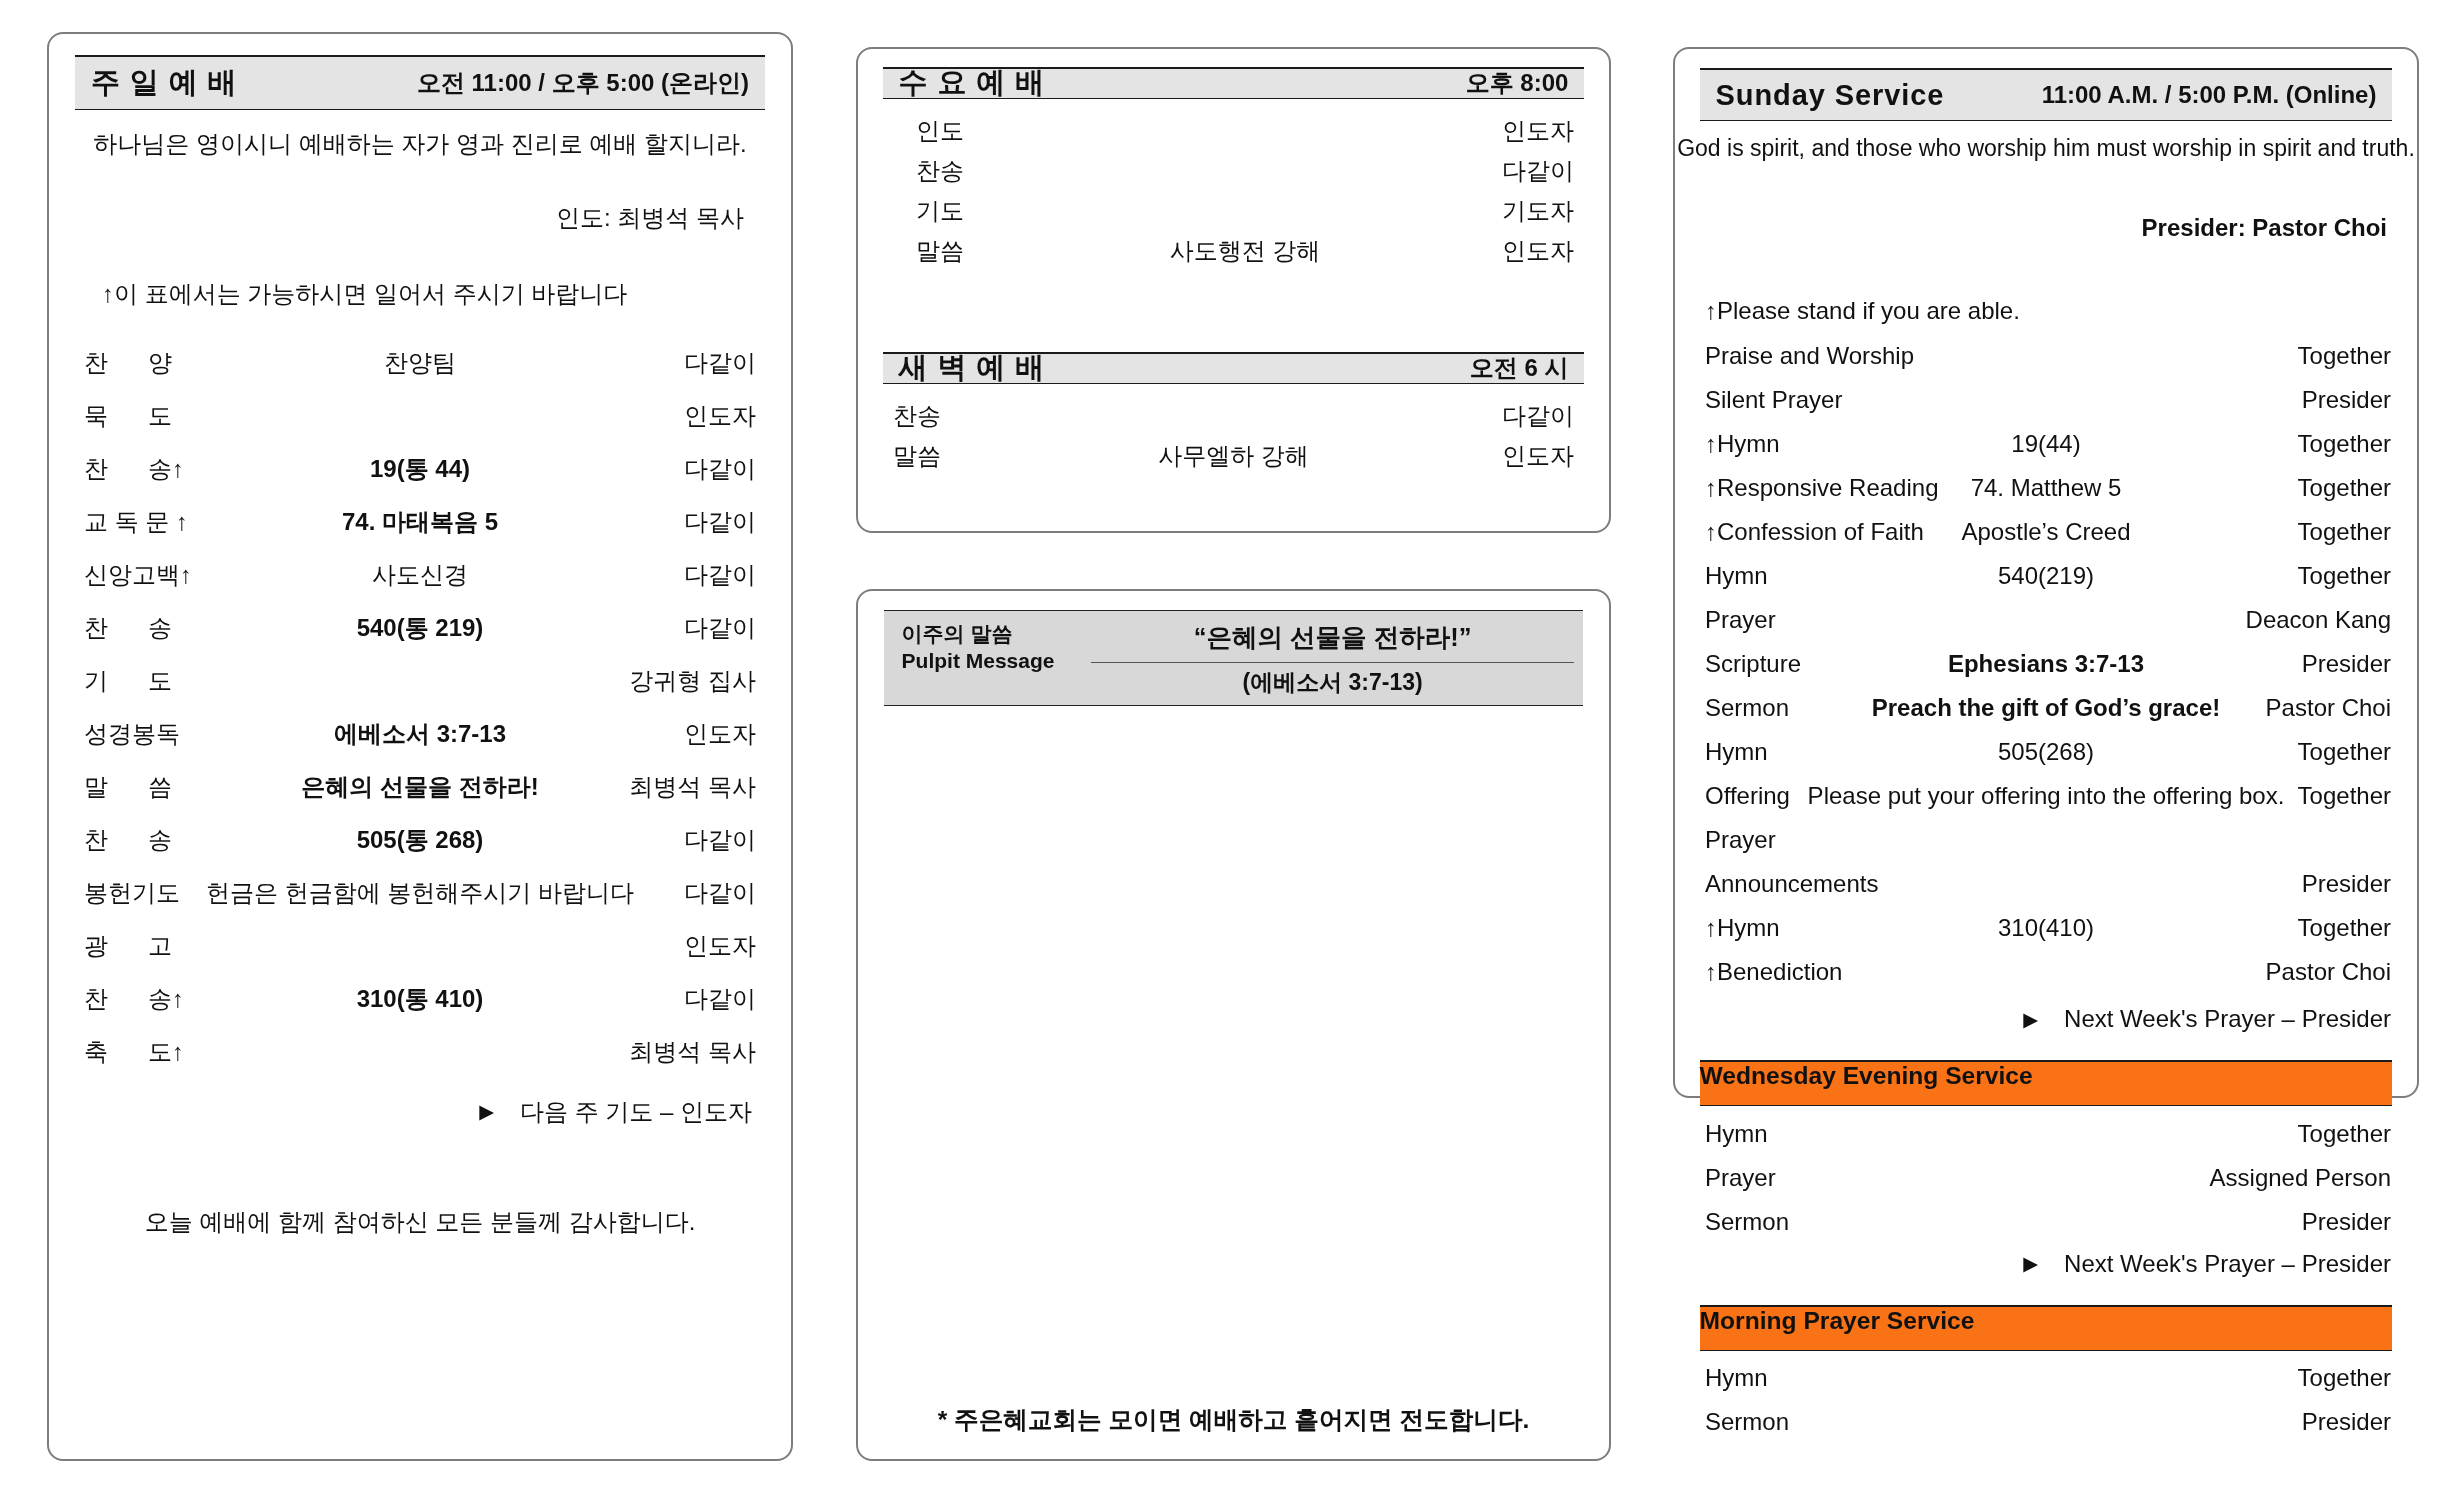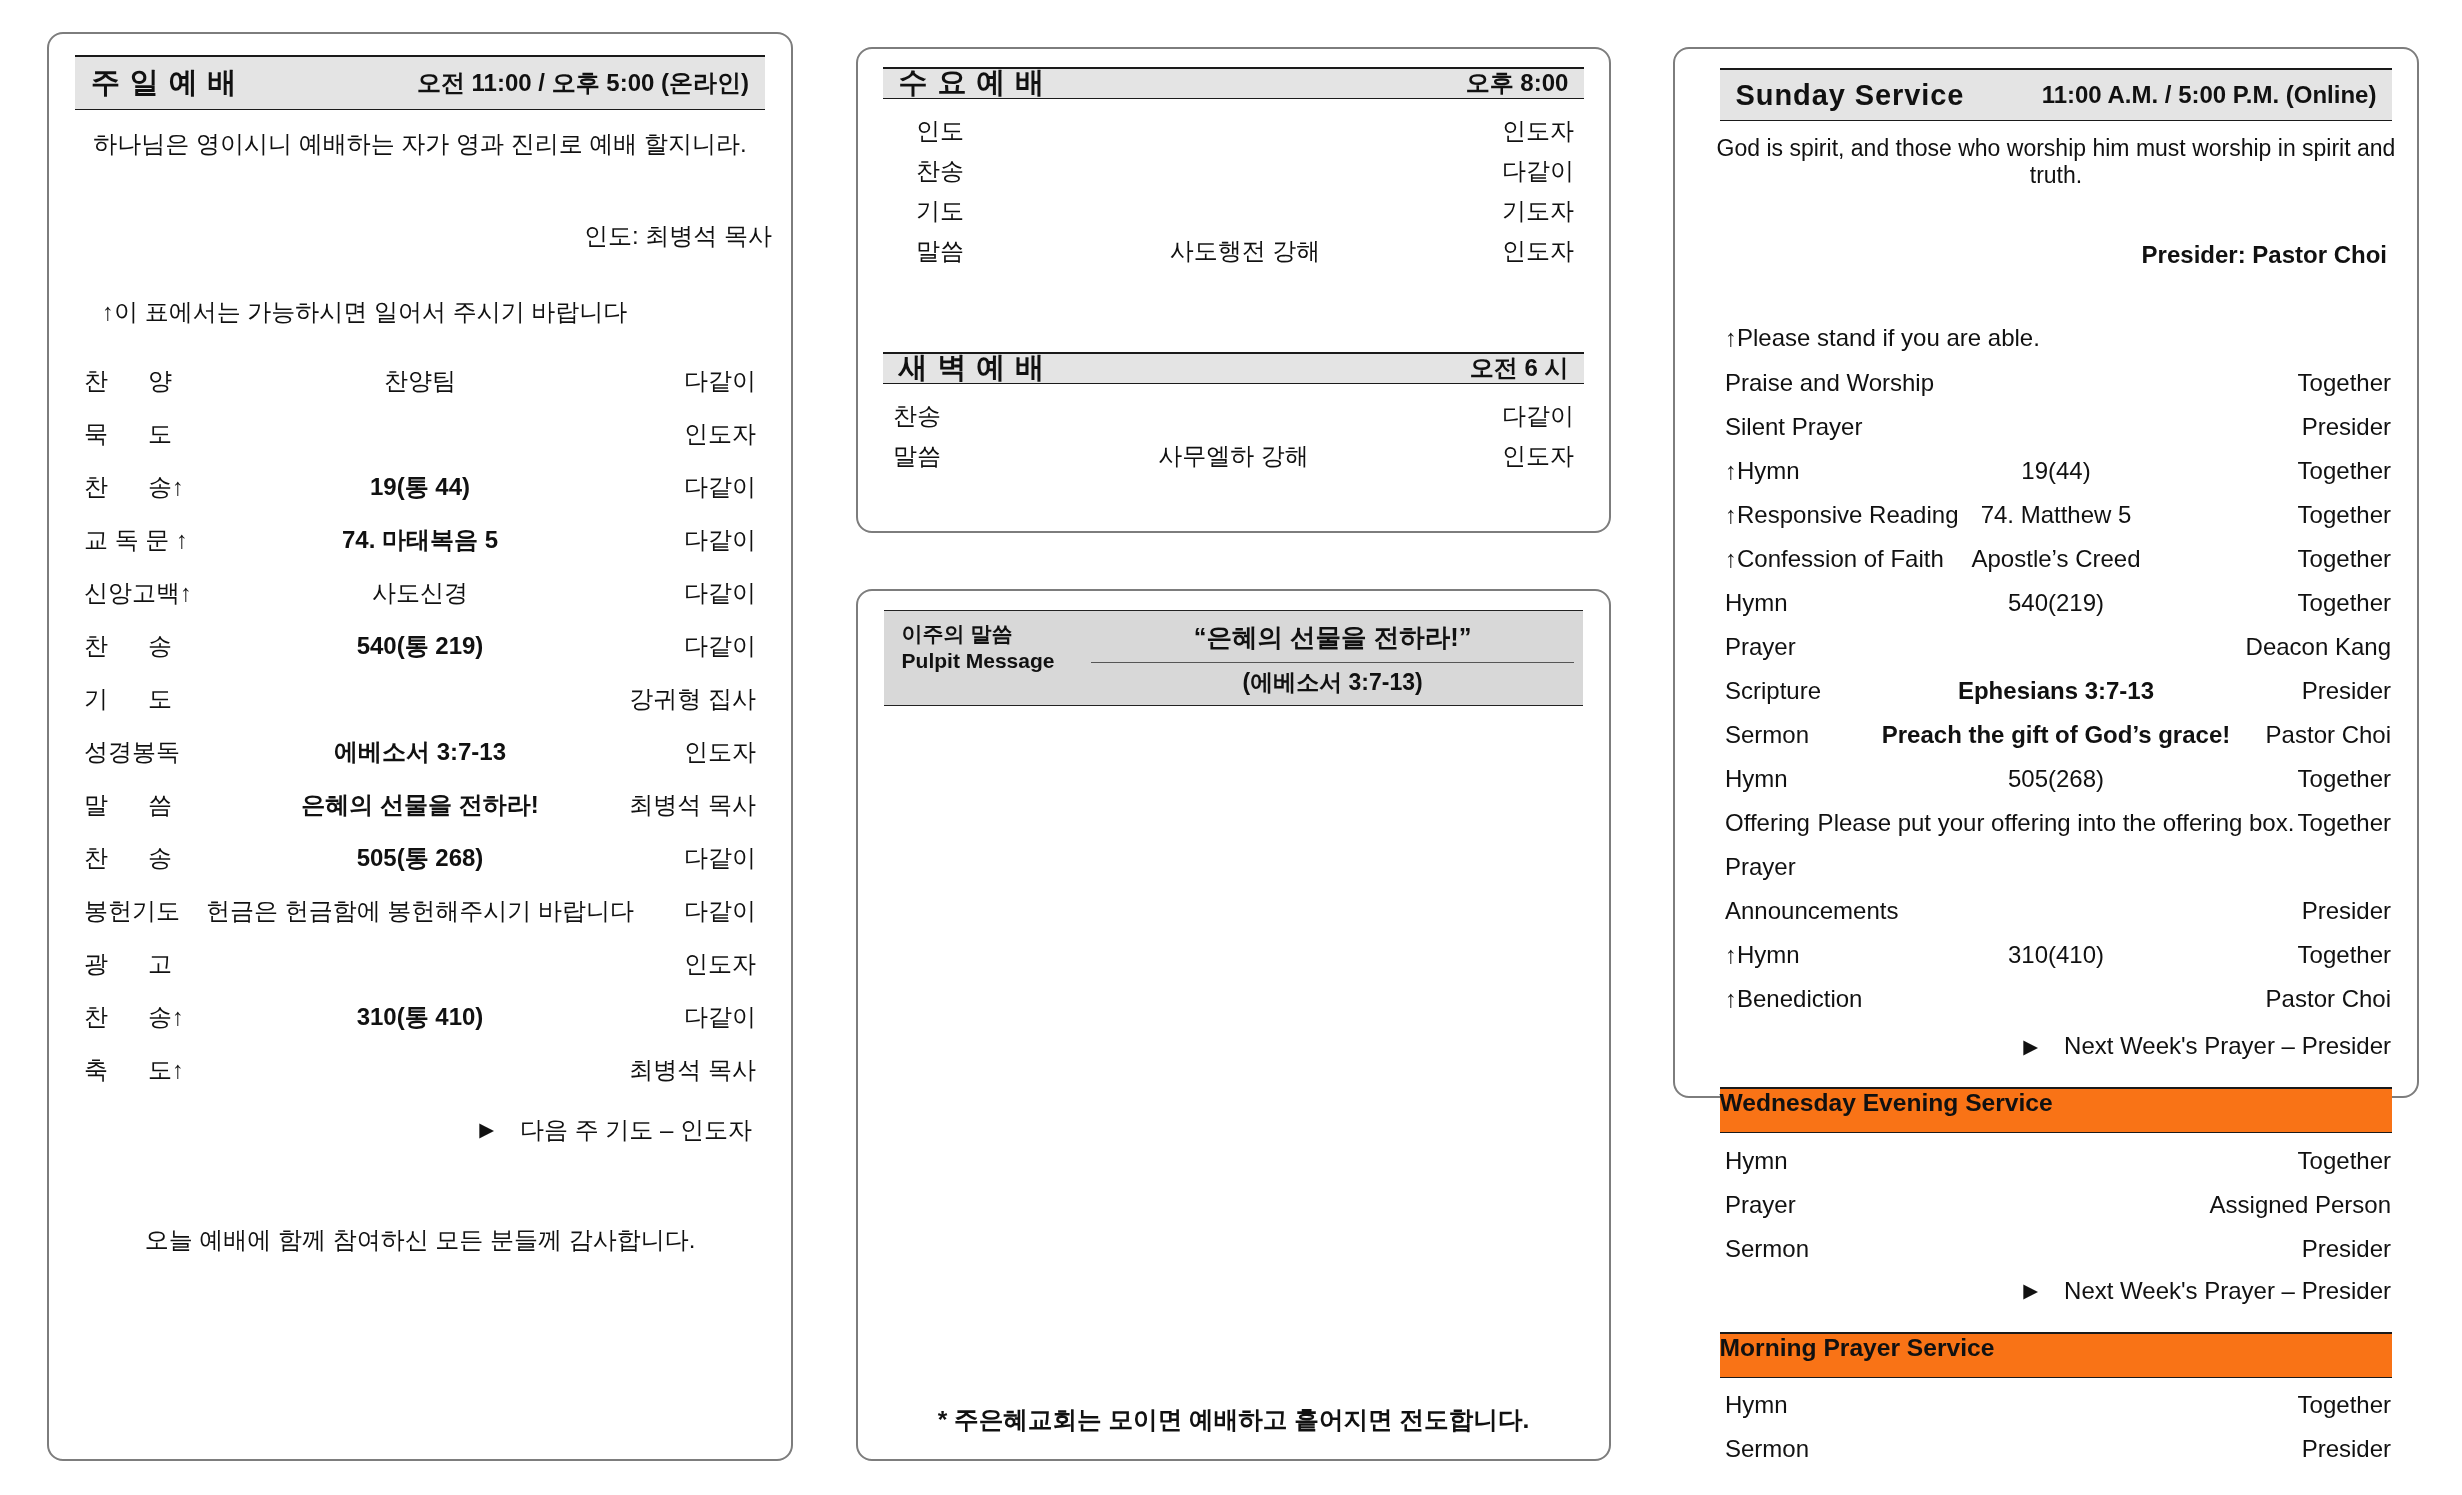--- a/index.html
+++ b/index.html
@@ -4,36 +4,36 @@
 <style>
   * { box-sizing: border-box; }
   html,body { margin:0; padding:0; background:#ffffff; }
   body { font-family:"Liberation Sans","DejaVu Sans",sans-serif; color:#111; }
   .page { position:relative; width:2462px; height:1495px; background:#fff; overflow:hidden; }
 
   .panel { position:absolute; background:#fff; border:2.6px solid #7d7d7d; border-radius:16px; }
   .panel-left   { left:47px;   top:32px;  width:746px; height:1429px; }
   .panel-midtop { left:856px;  top:47px;  width:755px; height:486px; }
   .panel-midbot { left:856px;  top:589px; width:755px; height:872px; }
-  .panel-right  { left:1673px; top:47px;  width:746px; height:1051px;padding-left:20px; }
+  .panel-right  { left:1673px; top:47px;  width:746px; height:1051px; }
 
   .band { display:flex; justify-content:space-between; align-items:center;
           background:#e4e4e4; border-top:2.6px solid #1a1a1a; border-bottom:1.8px solid #1a1a1a;
           padding:0 16px; }
   .panel-left  .band { margin:21px 26px 0; height:55px; }
   .panel-midtop .band { margin:17.6px 24.6px 0; height:32px; }
   .panel-right .band.main-band { margin:19.3px 24.6px 0; height:53px; }
   .band .b-title { font-weight:bold; font-size:29px; letter-spacing:0.9px; }
   .band .b-time  { font-weight:bold; font-size:24px; }
   .center-band { justify-content:center; margin:0 24.6px; height:46px;
                  background:#f97316; border-top:2.6px solid #1a1a1a; border-bottom:1.8px solid #1a1a1a; }
   .center-band .b-title2 { font-weight:bold; font-size:24.6px; }
 
   .verse   { text-align:center; margin-top:17.6px; font-size:24px; }
-  .presider-line { text-align:right; padding-right:19px; margin-top:60px; font-size:24px; }
+  .presider-line { text-align:right; padding-right:47px; margin-top:42px; font-size:24px; }
   .stand-note    { padding-left:53px; margin-top:44px; font-size:24px; }
   .panel-right .verse { font-size:23px; margin-top:14px; }
   .panel-right .presider-line { padding-right:30px; margin-top:52px; font-weight:bold; }
   .panel-right .stand-note { padding-left:30px; margin-top:55px; }
 
   .rows { margin-top:26px; }
   .row { position:relative; height:53px; line-height:53px; font-size:24px; }
   .panel-midtop .row { height:40px; line-height:40px; }
   .panel-right  .row { height:44px; line-height:44px; }
   .row .c1 { position:absolute; left:35px;  white-space:pre; }

